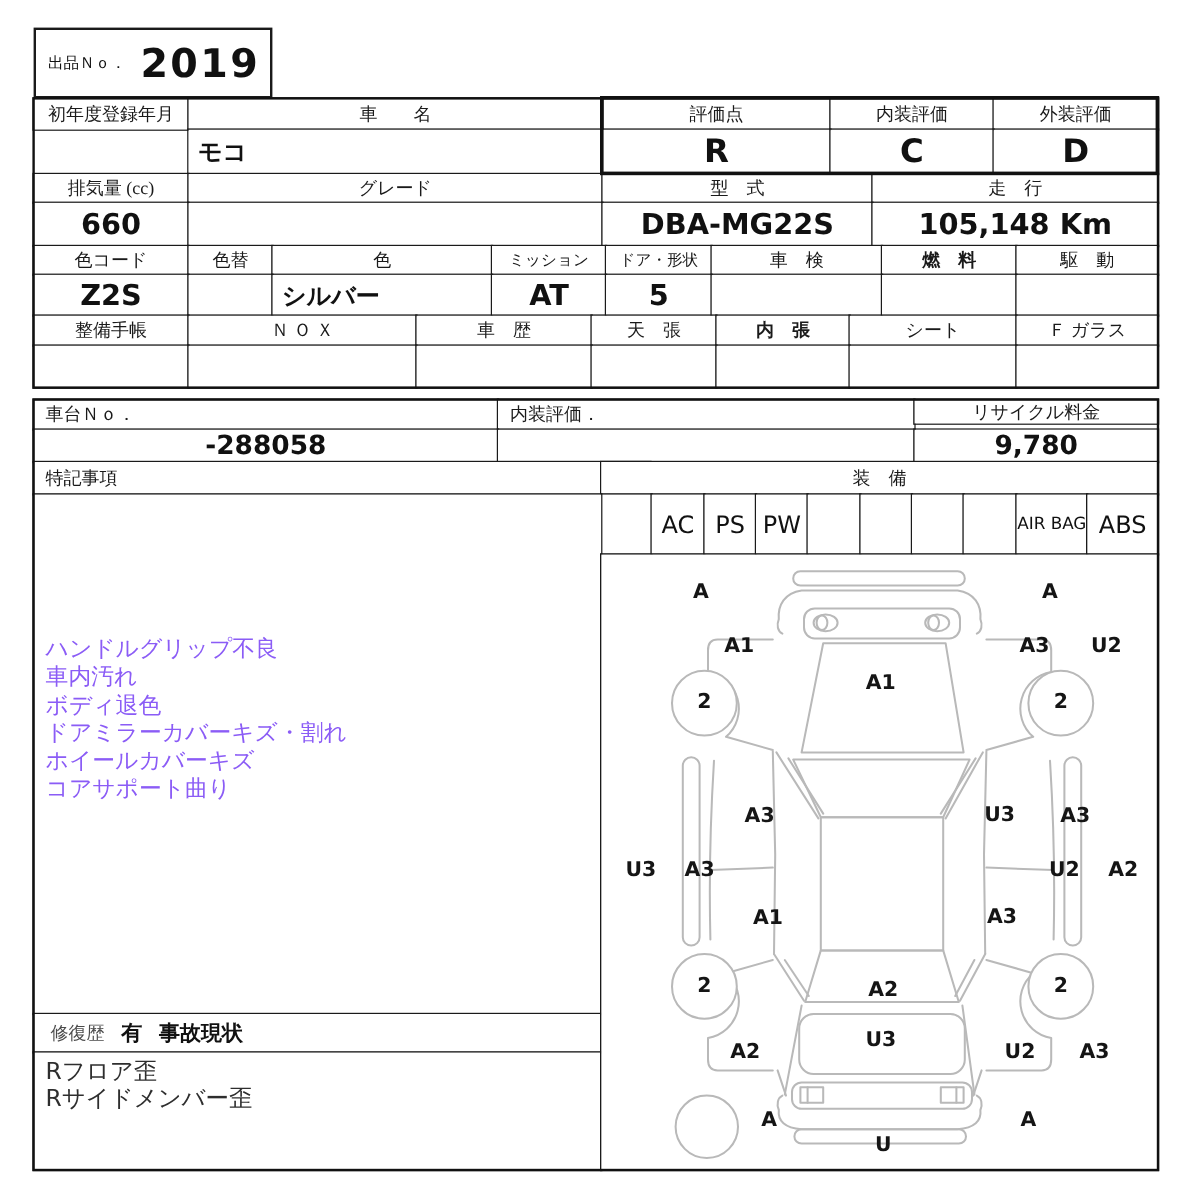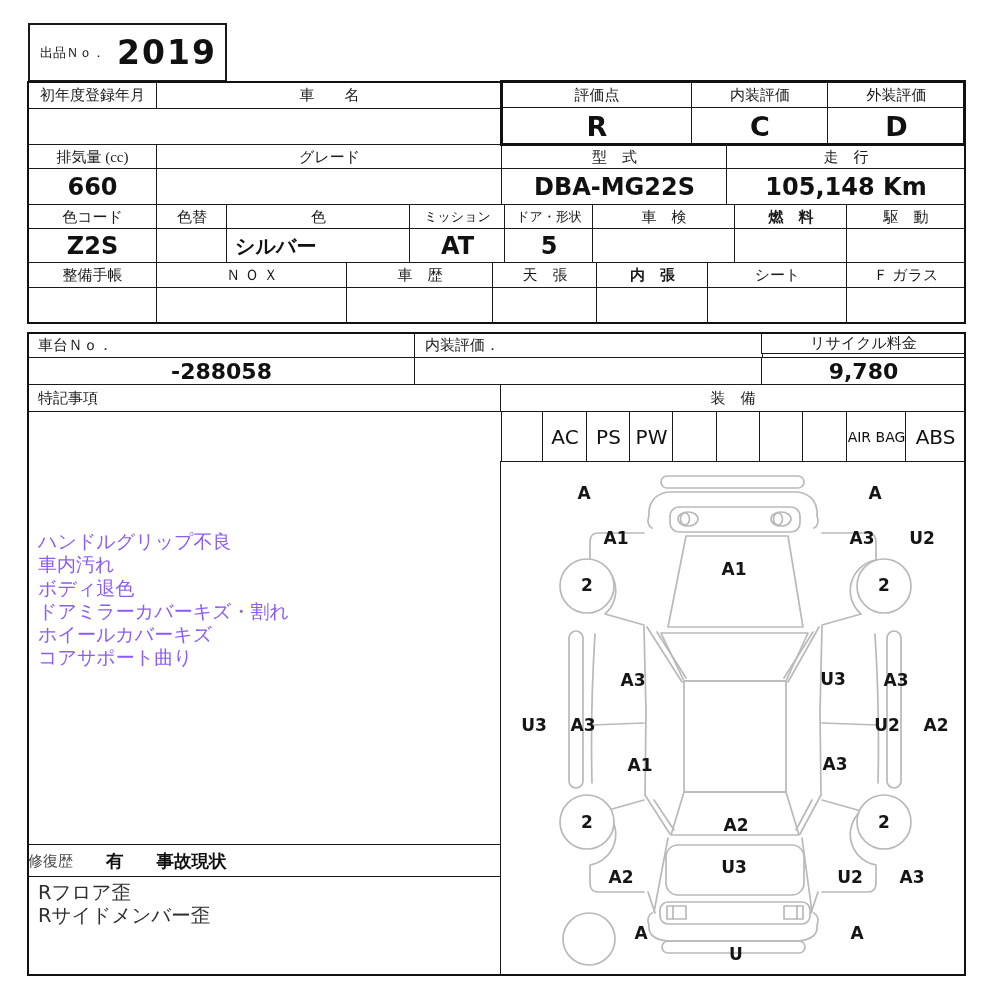--- a/index.html
+++ b/index.html
@@ -16,21 +16,21 @@
   .v.f27{font-size:27px;}
   .v.f22{font-size:22px;}
   .v.txt{font-size:20px;justify-content:flex-start;padding-left:8px;}
   .eq{font-family:"DejaVu Sans",sans-serif;font-size:20px;color:#111;}
   .eq.two{font-size:14px;line-height:1.05;text-align:center;font-weight:400;}
   .overlay{position:absolute;box-sizing:border-box;pointer-events:none;background:transparent;}
   .notes-text{position:absolute;left:10px;top:120px;font-family:"DejaVu Sans",sans-serif;
         font-size:19px;line-height:23.3px;color:#8b5cf6;white-space:nowrap;}
   .repair-line-box{position:absolute;left:10px;top:4px;font-family:"DejaVu Sans",sans-serif;
         font-size:19.5px;line-height:23px;color:#2e2e2e;}
-  .repair-row-content{display:flex;align-items:center;width:100%;box-sizing:border-box;gap:33px;}
+  .repair-row-content{display:flex;align-items:center;width:100%;padding-left:14px;box-sizing:border-box;gap:14px;}
   .repair-label{font-family:"Liberation Serif","DejaVu Serif",serif;font-size:15px;color:#4a4a4a;}
   .repair-strong{font-family:"DejaVu Sans",sans-serif;font-weight:700;font-size:17.5px;color:#111;}
   #auction-box{position:absolute;left:28px;top:23px;width:199px;height:59px;border:2px solid #1a1a1a;
         box-sizing:border-box;display:flex;align-items:center;}
   #auction-box .lbl{font-family:"Liberation Serif",serif;font-size:13px;margin-left:10px;white-space:nowrap;}
   #auction-box .num{font-family:"DejaVu Sans",sans-serif;font-weight:700;font-size:33px;margin-left:12px;letter-spacing:2px;}
   #diagram{position:absolute;left:501px;top:462px;width:464px;height:513px;}
   #diagram svg{position:absolute;left:0;top:0;}
   .mark{position:absolute;transform:translate(-50%,-50%);font-family:"DejaVu Sans",sans-serif;
         font-weight:700;font-size:17px;color:#151515;white-space:nowrap;}
@@ -44,20 +44,21 @@
     <span class="lbl">出品Ｎｏ．</span>
     <span class="num">2019</span>
   </div>
 
   <div class="cell h" style="left:28px;top:82px;width:129px;height:26px">初年度登録年月</div>
   <div class="cell h" style="left:502px;top:82px;width:190px;height:26px">評価点</div>
   <div class="cell h" style="left:157px;top:82px;width:345px;height:26px">車　　名</div>
   <div class="cell h" style="left:692px;top:82px;width:136px;height:26px">内装評価</div>
   <div class="cell h" style="left:828px;top:82px;width:137px;height:26px">外装評価</div>
 
+  <div class="cell v txt" style="left:157px;top:108px;width:345px;height:37px">モコ</div>
   <div class="cell v f27" style="left:502px;top:108px;width:190px;height:37px">R</div>
   <div class="cell v f27" style="left:692px;top:108px;width:136px;height:37px">C</div>
   <div class="cell v f27" style="left:828px;top:108px;width:137px;height:37px">D</div>
 
   <div class="cell h" style="left:28px;top:145px;width:129px;height:24px">排気量 (cc)</div>
   <div class="cell h" style="left:157px;top:145px;width:345px;height:24px">グレード</div>
   <div class="cell h" style="left:502px;top:145px;width:225px;height:24px">型　式</div>
   <div class="cell h" style="left:727px;top:145px;width:238px;height:24px">走　行</div>
 
   <div class="cell v" style="left:28px;top:169px;width:129px;height:36px">660</div>

